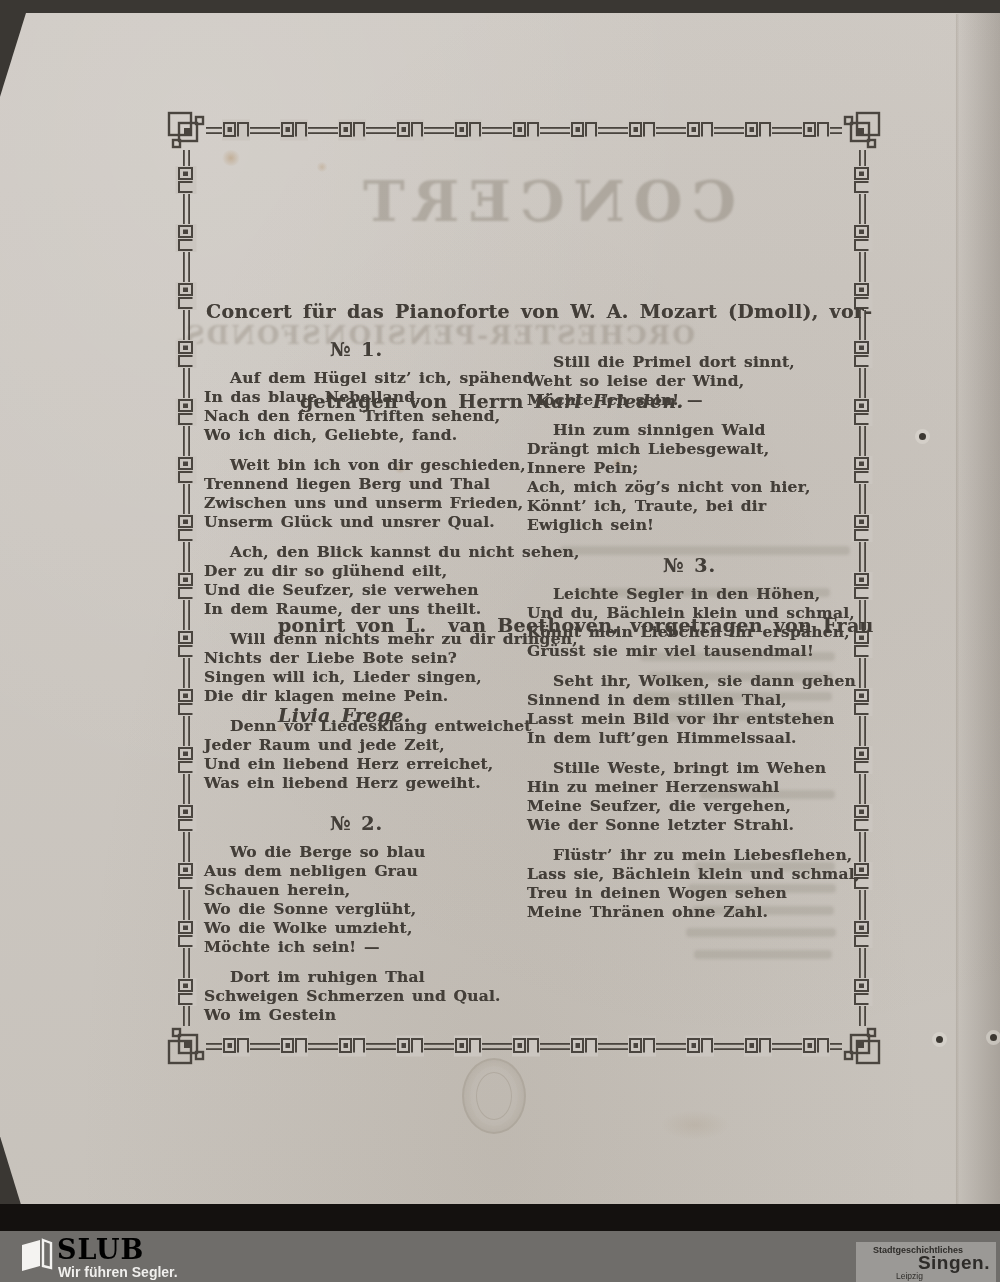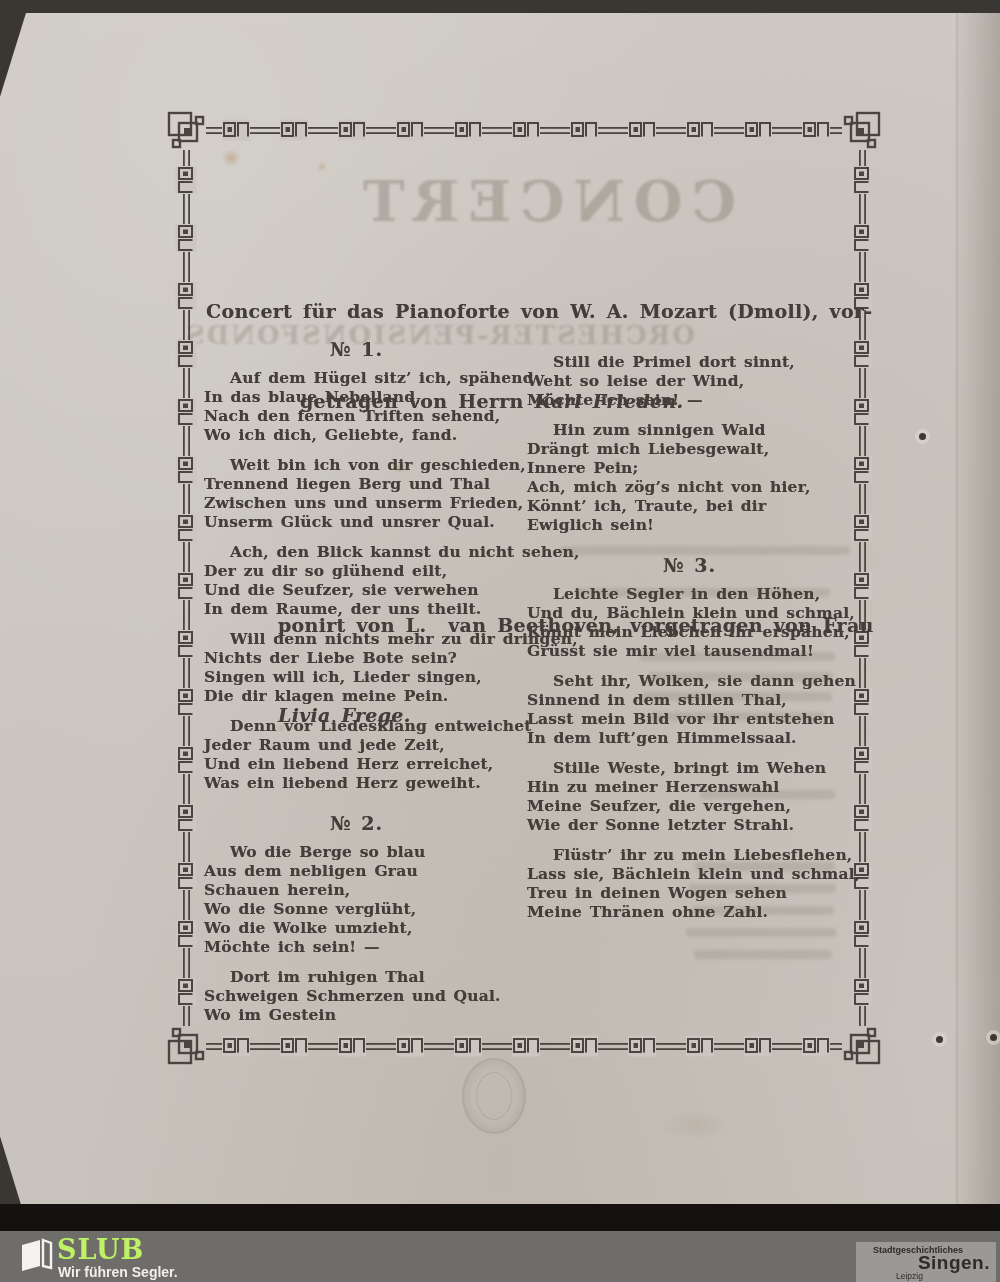--- a/index.html
+++ b/index.html
@@ -75,21 +75,21 @@
     border-radius:50%; border:1.5px solid rgba(140,130,116,0.4); }
 
   .punch { position:absolute; width:7px; height:7px; border-radius:50%;
     background:#3c3832; box-shadow:0 0 0 4px rgba(222,218,212,0.55); }
 
   
   .footer-black { position:absolute; left:0; top:1204px; width:1000px; height:78px; background:#14110f; }
   .footer-bar { position:absolute; left:0; top:1231px; width:1000px; height:51px; background:#6f6d6a; }
   .slub-logo-icon { position:absolute; left:18px; top:6px; }
   .slub-name { position:absolute; left:57px; top:3px; font-family:"DejaVu Serif", serif;
-    font-weight:bold; font-size:27px; color:#bef264; letter-spacing:1px; }
+    font-weight:bold; font-size:27px; color:#000000; letter-spacing:1px; }
   .slub-tagline { position:absolute; left:58px; top:33px; font-family:"Liberation Sans", sans-serif;
     font-weight:bold; font-size:14px; color:#f0efed; }
   .museum-box { position:absolute; right:4px; top:11px; width:140px; height:46px;
     background:#9b9996; color:#2e2c29; font-family:"Liberation Sans", sans-serif; }
   .museum-region { position:absolute; left:17px; top:3px; font-size:9px; font-weight:bold; }
   .museum-name { position:absolute; right:6px; top:10px; font-size:19px; font-weight:bold;
     letter-spacing:0.5px; }
   .museum-city { position:absolute; left:40px; top:29px; font-size:8.5px; }
   .museum-cert { position:absolute; left:4px; top:38px; width:132px; font-size:6px;
     white-space:nowrap; overflow:hidden; color:#35332f; }

